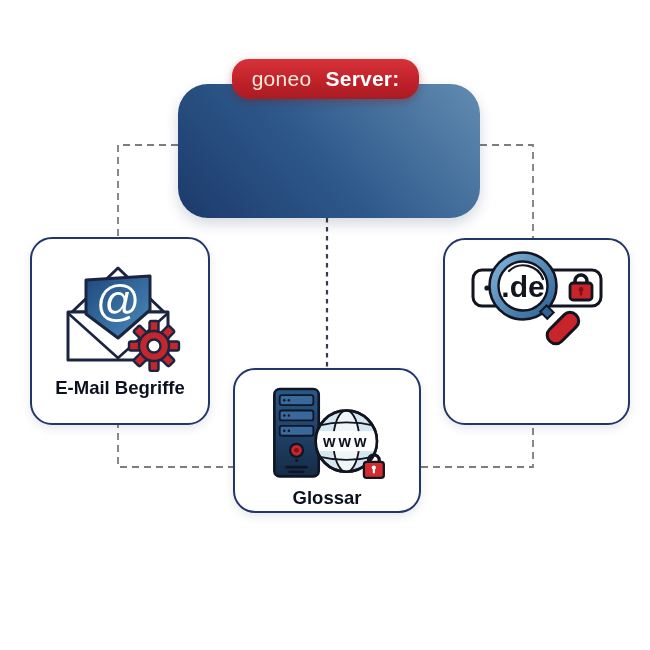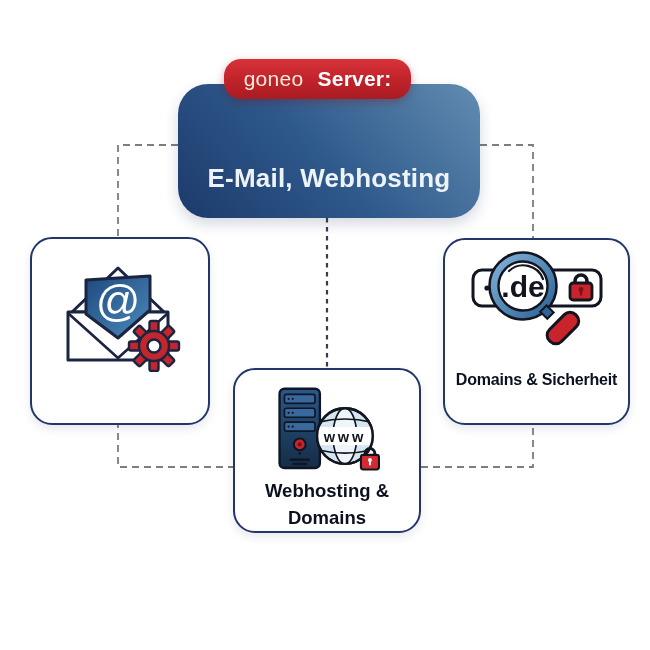--- a/index.html
+++ b/index.html
@@ -14,36 +14,36 @@
     position:absolute;left:178px;top:84px;width:302px;height:134px;
     border-radius:30px;z-index:2;
     background:linear-gradient(48deg,#1c3a6b 0%,#2f5a8c 48%,#628cb1 100%);
     box-shadow:0 6px 14px rgba(20,40,80,.18);
     display:flex;flex-direction:column;align-items:center;justify-content:flex-end;
     padding-bottom:22px;box-sizing:border-box;text-align:center;
   }
   .header-line{color:#edf3f8;font-weight:bold;font-size:26px;line-height:35px;letter-spacing:.2px;}
 
   .badge{
-    position:absolute;left:224px;top:59px;width:187px;height:40px;border-radius:17px;z-index:3;
+    position:absolute;left:232px;top:59px;width:187px;height:40px;border-radius:17px;z-index:3;
     background:linear-gradient(180deg,#d7323a 0%,#c0222a 55%,#a91b22 100%);
     box-shadow:0 3px 8px rgba(120,20,25,.35);
     display:flex;align-items:center;justify-content:center;gap:14px;
   }
   .badge-brand{color:#f4ecd9;font-size:21px;font-weight:400;letter-spacing:.3px;}
   .badge-label{color:#ffffff;font-size:21px;font-weight:800;letter-spacing:.2px;}
 
   
   .card{
     position:absolute;background:#ffffff;border:2px solid #24356b;border-radius:22px;
     box-shadow:0 4px 10px rgba(20,40,80,.10);z-index:1;
     display:flex;flex-direction:column;align-items:center;box-sizing:border-box;
   }
   .card-email{left:30px;top:237px;width:180px;height:188px;padding-top:11px;}
-  .card-web{left:233px;top:368px;width:188px;height:165px;padding-top:16px;}
+  .card-web{left:233px;top:368px;width:188px;height:145px;padding-top:16px;}
   .card-domain{left:443px;top:238px;width:187px;height:187px;}
   .card-title{
     color:#0c1120;font-weight:bold;font-size:18.5px;line-height:27px;text-align:center;
     white-space:nowrap;margin-top:2px;
   }
   .card-domain .card-title{font-size:16px;margin-top:12px;letter-spacing:-.2px;}
   .card-email .icon-svg{margin-left:-4px;}
   .card-web .icon-svg{margin-left:8px;}
 </style>
 </head>
@@ -51,21 +51,20 @@
 
 <div class="canvas">
 
   <svg class="connectors" width="650" height="650" aria-hidden="true">
     <path d="M178,145 H118 V467 H233" fill="none" stroke="#7d7d7d" stroke-width="1.8" stroke-dasharray="7 5"></path>
     <path d="M480,145 H533 V467 H421" fill="none" stroke="#7d7d7d" stroke-width="1.8" stroke-dasharray="7 5"></path>
     <path d="M327,218 V368" fill="none" stroke="#3b3b4e" stroke-width="2.2" stroke-dasharray="4.5 4.5"></path>
   </svg>
 
   <div class="header-box">
-    <div class="header-line">E-Mail, Webhosting</div>
   </div>
 
   <div class="badge">
     <span class="badge-brand">goneo</span>
     <span class="badge-label">Server:</span>
   </div>
 
   <div class="card card-email">
     <svg class="icon-svg" width="132" height="122" viewBox="0 0 132 122">
       <defs>
@@ -89,20 +88,21 @@
             <rect x="-4.5" y="-25" width="9" height="11" rx="2"></rect>
             <rect x="-4.5" y="14" width="9" height="11" rx="2"></rect>
             <rect x="-25" y="-4.5" width="11" height="9" rx="2"></rect>
             <rect x="14" y="-4.5" width="11" height="9" rx="2"></rect>
           </g>
           <circle r="15"></circle>
           <circle r="6.5" fill="#ffffff"></circle>
         </g>
       </g>
     </svg>
+    <div class="card-title">E-Mail Begriffe</div>
   </div>
 
   <div class="card card-web">
     <svg class="icon-svg" width="168" height="128" viewBox="0 0 168 128">
       <defs>
         <linearGradient id="gTower" x1="0" y1="0" x2="0" y2="1">
           <stop offset="0" stop-color="#2b5886"></stop>
             <stop offset="1" stop-color="#152c46"></stop>
         </linearGradient>
         <clipPath id="globeClip">
@@ -140,22 +140,21 @@
         <text x="104" y="80" text-anchor="middle" font-size="21" font-weight="bold" letter-spacing="4" fill="#12141f" font-family="Liberation Sans, DejaVu Sans, sans-serif">www</text>
         <circle cx="104" cy="72" r="40" fill="none" stroke="#12141f" stroke-width="3.4"></circle>
       </g>
       <g transform="translate(140,104)">
         <path d="M-7,-5 v-2 a7,7 0 0 1 14,0 v2" fill="none" stroke="#12141f" stroke-width="4.2"></path>
         <rect x="-13" y="-5" width="26" height="21" rx="3.5" fill="#d32b30" stroke="#12141f" stroke-width="3"></rect>
         <circle cx="0" cy="2.5" r="2.8" fill="#ffffff"></circle>
         <rect x="-1.4" y="3" width="2.8" height="7" fill="#ffffff"></rect>
       </g>
     </svg>
-    <div class="card-title">Webhosting &amp;</div>
-    <div class="card-title" style="margin-top:0;">Domains</div>
+    <div class="card-title" style="margin-top:0;">Glossar</div>
   </div>
 
   <div class="card card-domain">
     <svg class="icon-svg" width="156" height="114" viewBox="0 0 156 114">
       <defs>
         <linearGradient id="gRing" x1="0" y1="0" x2="1" y2="1">
           <stop offset="0" stop-color="#7fb2d8"></stop>
             <stop offset="1" stop-color="#2e6396"></stop>
         </linearGradient>
       </defs>
@@ -175,16 +174,15 @@
         <circle cx="64" cy="46" r="33.5" fill="none" stroke="#12141f" stroke-width="2.6"></circle>
         <circle cx="64" cy="46" r="24.5" fill="none" stroke="#12141f" stroke-width="2.4"></circle>
         <g transform="translate(89,71) rotate(45)">
           <rect x="-5" y="-3" width="10" height="9" fill="#2e6396" stroke="#12141f" stroke-width="2"></rect>
         </g>
         <g transform="translate(105,87) rotate(45)">
           <rect x="-8.5" y="-17" width="17" height="37" rx="8" fill="#c9232b" stroke="#12141f" stroke-width="3"></rect>
         </g>
       </g>
     </svg>
-    <div class="card-title">Domains &amp; Sicherheit</div>
   </div>
 
 </div>
 
 </body></html>

